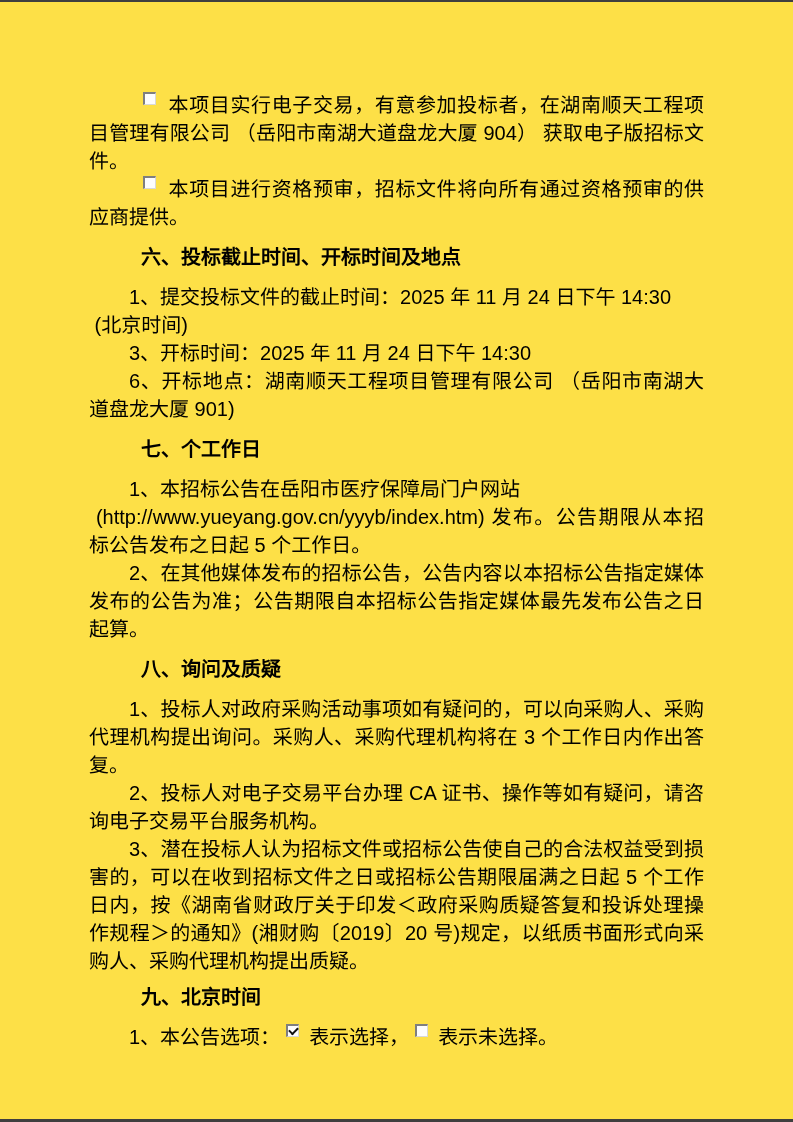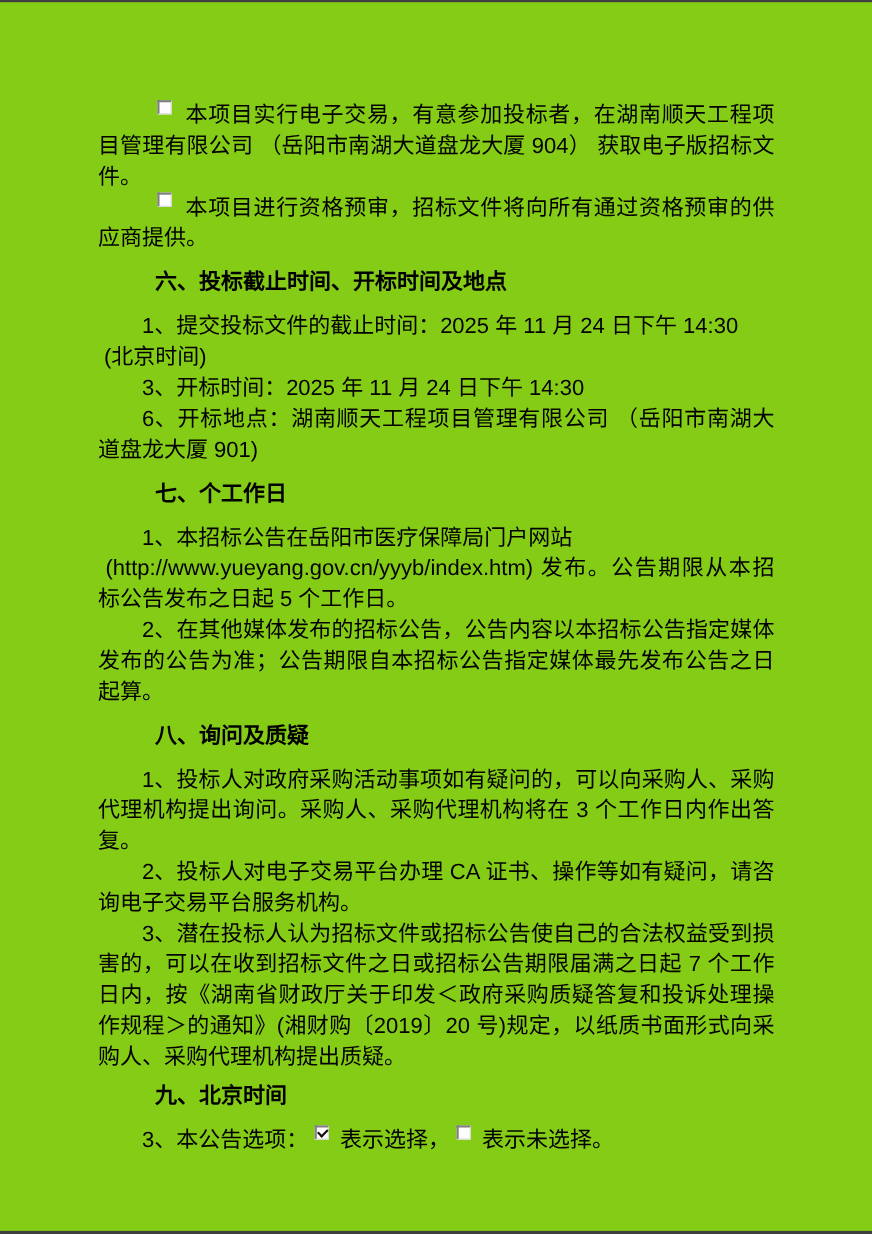--- a/index.html
+++ b/index.html
@@ -4,21 +4,21 @@
 <style>
   html, body {
     margin: 0;
     padding: 0;
     background: #ffffff;
   }
   .page {
     position: relative;
     width: 793px;
     height: 1122px;
-    background: #84cc16;
+    background: #fde047;
     overflow: hidden;
     font-family: "Liberation Sans", "DejaVu Sans", sans-serif;
     color: #000000;
   }
   .edge {
     position: absolute;
     left: 0;
     right: 0;
     background: #3f3f3f;
   }
@@ -96,21 +96,21 @@
     <p class="para">6、开标地点：湖南顺天工程项目管理有限公司 （岳阳市南湖大道盘龙大厦 901)</p>
 
     <h2 class="heading">七、个工作日</h2>
     <p class="para">1、本招标公告在岳阳市医疗保障局门户网站
  (http://www.yueyang.gov.cn/yyyb/index.htm) 发布。公告期限从本招标公告发布之日起 5 个工作日。</p>
     <p class="para">2、在其他媒体发布的招标公告，公告内容以本招标公告指定媒体发布的公告为准；公告期限自本招标公告指定媒体最先发布公告之日起算。</p>
 
     <h2 class="heading">八、询问及质疑</h2>
     <p class="para">1、投标人对政府采购活动事项如有疑问的，可以向采购人、采购代理机构提出询问。采购人、采购代理机构将在 3 个工作日内作出答复。</p>
     <p class="para">2、投标人对电子交易平台办理 CA 证书、操作等如有疑问，请咨询电子交易平台服务机构。</p>
-    <p class="para">3、潜在投标人认为招标文件或招标公告使自己的合法权益受到损害的，可以在收到招标文件之日或招标公告期限届满之日起 7 个工作日内，按《湖南省财政厅关于印发＜政府采购质疑答复和投诉处理操作规程＞的通知》(湘财购〔2019〕20 号)规定，以纸质书面形式向采购人、采购代理机构提出质疑。</p>
+    <p class="para">3、潜在投标人认为招标文件或招标公告使自己的合法权益受到损害的，可以在收到招标文件之日或招标公告期限届满之日起 5 个工作日内，按《湖南省财政厅关于印发＜政府采购质疑答复和投诉处理操作规程＞的通知》(湘财购〔2019〕20 号)规定，以纸质书面形式向采购人、采购代理机构提出质疑。</p>
 
     <h2 class="heading gap-top">九、北京时间</h2>
-    <p class="para"><span>3、本公告选项：</span><span class="cb checked inline-cb"></span><span>表示选择，</span><span class="cb inline-cb"></span><span>表示未选择。</span></p>
+    <p class="para"><span>1、本公告选项：</span><span class="cb checked inline-cb"></span><span>表示选择，</span><span class="cb inline-cb"></span><span>表示未选择。</span></p>
 
   </div>
 
   <div class="edge bottom"></div>
 </div>
 
 </body></html>

